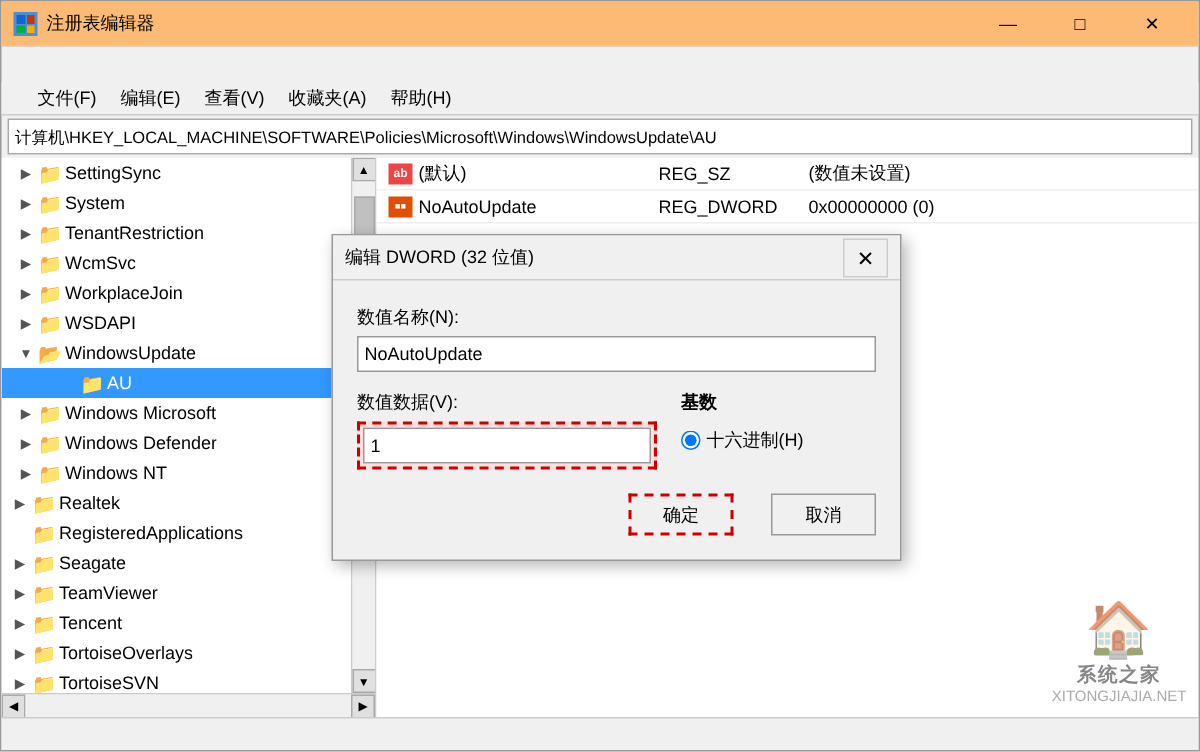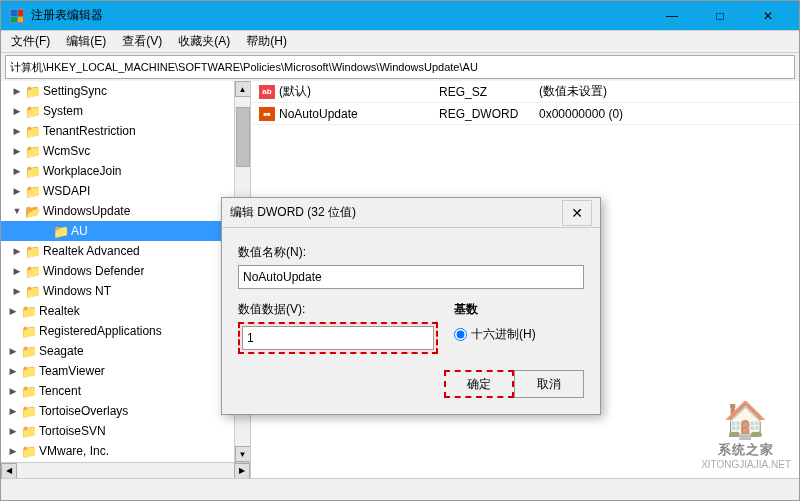--- a/index.html
+++ b/index.html
@@ -19,21 +19,21 @@
       height: 501px;
       background: #f0f0f0;
       border: 1px solid #999;
       display: flex;
       flex-direction: column;
       position: relative;
     }
 
     
     .title-bar {
-      background: #0ea5e9;
+      background: #fdba74;
       height: 30px;
       display: flex;
       align-items: center;
       padding: 0 8px;
       border-bottom: 1px solid #ccc;
       user-select: none;
     }
     .title-bar-icon {
       width: 16px;
       height: 16px;
@@ -63,23 +63,24 @@
       display: flex;
       align-items: center;
       justify-content: center;
     }
 
     
     .menu-bar {
       height: 22px;
       display: flex;
       align-items: center;
-      padding: 0 2px;
+      padding: 0 16px;
       background: #f0f0f0;
       border-bottom: 1px solid #ccc;
+      margin-top: 24px;
     }
     .menu-item {
       padding: 2px 8px;
       cursor: pointer;
       font-size: 12px;
     }
 
     
     .address-bar {
       height: 24px;
@@ -302,21 +303,20 @@
     }
     .dialog {
       background: #f0f0f0;
       border: 1px solid #999;
       box-shadow: 3px 3px 10px rgba(0,0,0,0.3);
       width: 380px;
       pointer-events: all;
       position: absolute;
       top: 155px;
       left: 220px;
-      margin-top: 41px;
     }
     .dialog-title-bar {
       background: #f0f0f0;
       height: 30px;
       display: flex;
       align-items: center;
       padding: 0 8px;
       border-bottom: 1px solid #ccc;
     }
     .dialog-title-text {
@@ -389,21 +389,21 @@
       gap: 4px;
       margin-bottom: 6px;
       font-size: 12px;
     }
     .radio-input {
       cursor: pointer;
     }
     .dialog-buttons {
       display: flex;
       justify-content: flex-end;
-      gap: 0;
+      gap: 25px;
     }
     .dialog-btn {
       min-width: 70px;
       height: 28px;
       border: 1px solid #999;
       background: #f0f0f0;
       cursor: pointer;
       font-size: 12px;
       padding: 0 16px;
     }
@@ -514,21 +514,21 @@
 
           <div class="tree-item selected" style="padding-left:36px;">
             <div class="tree-expand" style="color:white;"></div>
             <span class="folder-icon" style="color:#ffd700;">📁</span>
             <span class="tree-label">AU</span>
           </div>
 
           <div class="tree-item" style="padding-left:8px;">
             <div class="tree-expand">▶</div>
             <span class="folder-icon">📁</span>
-            <span class="tree-label">Realtek Advanced</span>
+            <span class="tree-label">Windows Microsoft</span>
           </div>
 
           <div class="tree-item" style="padding-left:8px;">
             <div class="tree-expand">▶</div>
             <span class="folder-icon">📁</span>
             <span class="tree-label">Windows Defender</span>
           </div>
 
           <div class="tree-item" style="padding-left:8px;">
             <div class="tree-expand">▶</div>

